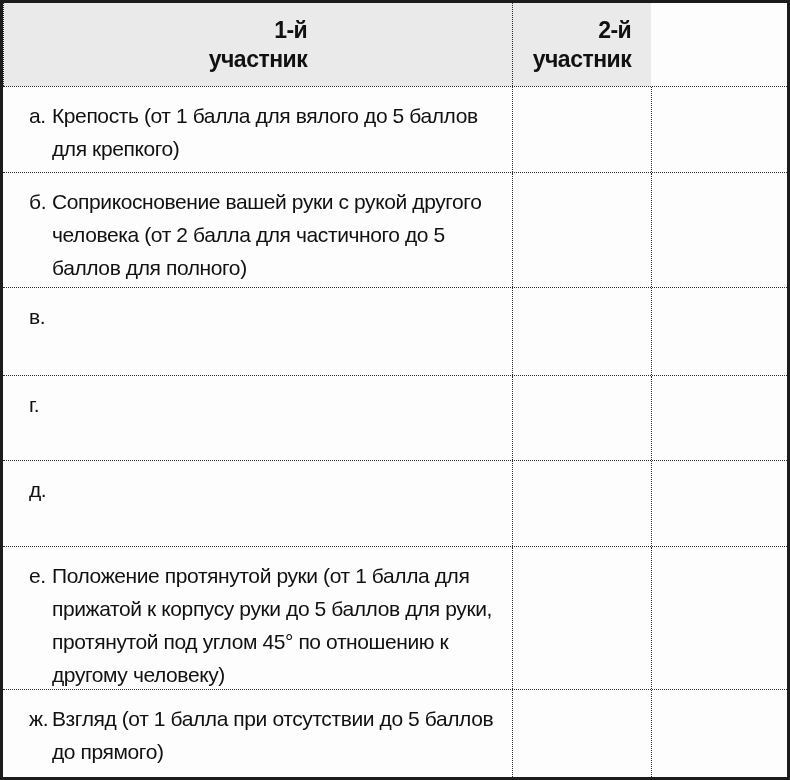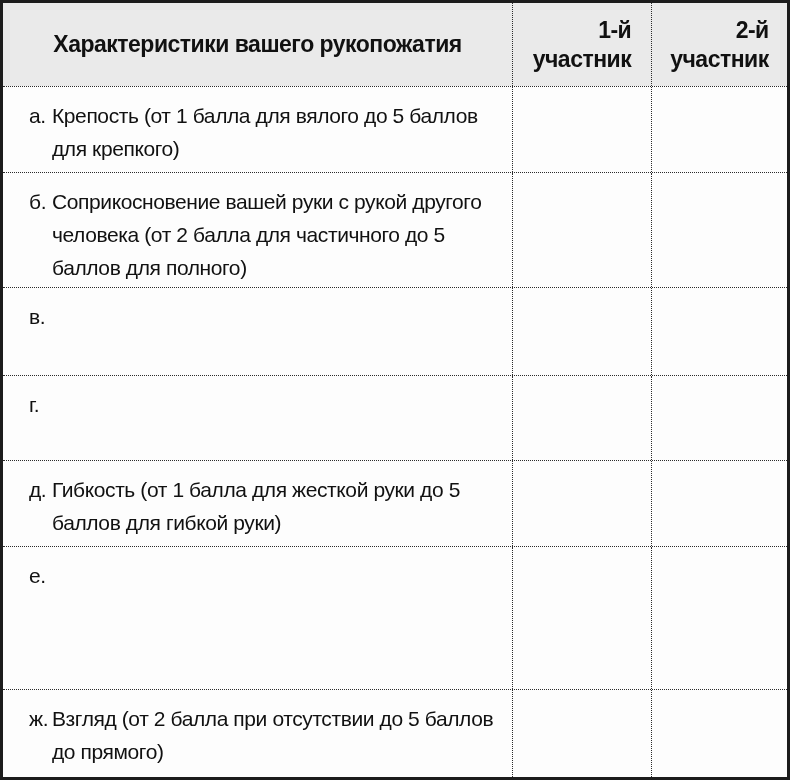--- a/index.html
+++ b/index.html
@@ -84,23 +84,20 @@
     flex: 1 1 auto;
   }
 </style>
 </head>
 <body>
 
 <div class="sheet">
   <div class="table">
 
     <div class="row header">
-      <div class="cell">
-        <span>Характеристики вашего рукопожатия</span>
-      </div>
       <div class="cell score participant">
         <span class="participant">1-й
 участник</span>
       </div>
       <div class="cell score participant">
         <span class="participant">2-й
 участник</span>
       </div>
     </div>
 
@@ -134,37 +131,37 @@
       <div class="cell label-cell">
         <span class="marker">г.</span>
       </div>
       <div class="cell score"></div>
       <div class="cell score"></div>
     </div>
 
     <div class="row r-d">
       <div class="cell label-cell">
         <span class="marker">д.</span>
-        <span class="label-text">Гибкость (от 1 балла для жесткой руки до 5 баллов для гибкой руки)</span>
       </div>
       <div class="cell score"></div>
       <div class="cell score"></div>
     </div>
 
     <div class="row r-e">
       <div class="cell label-cell">
         <span class="marker">е.</span>
+        <span class="label-text">Положение протянутой руки (от 1 балла для прижатой к корпусу руки до 5 баллов для руки, протянутой под углом 45° по отношению к другому человеку)</span>
       </div>
       <div class="cell score"></div>
       <div class="cell score"></div>
     </div>
 
     <div class="row r-zh">
       <div class="cell label-cell">
         <span class="marker">ж.</span>
-        <span class="label-text">Взгляд (от 2 балла при отсутствии до 5 баллов до прямого)</span>
+        <span class="label-text">Взгляд (от 1 балла при отсутствии до 5 баллов до прямого)</span>
       </div>
       <div class="cell score"></div>
       <div class="cell score"></div>
     </div>
 
   </div>
 </div>
 
 </body></html>

